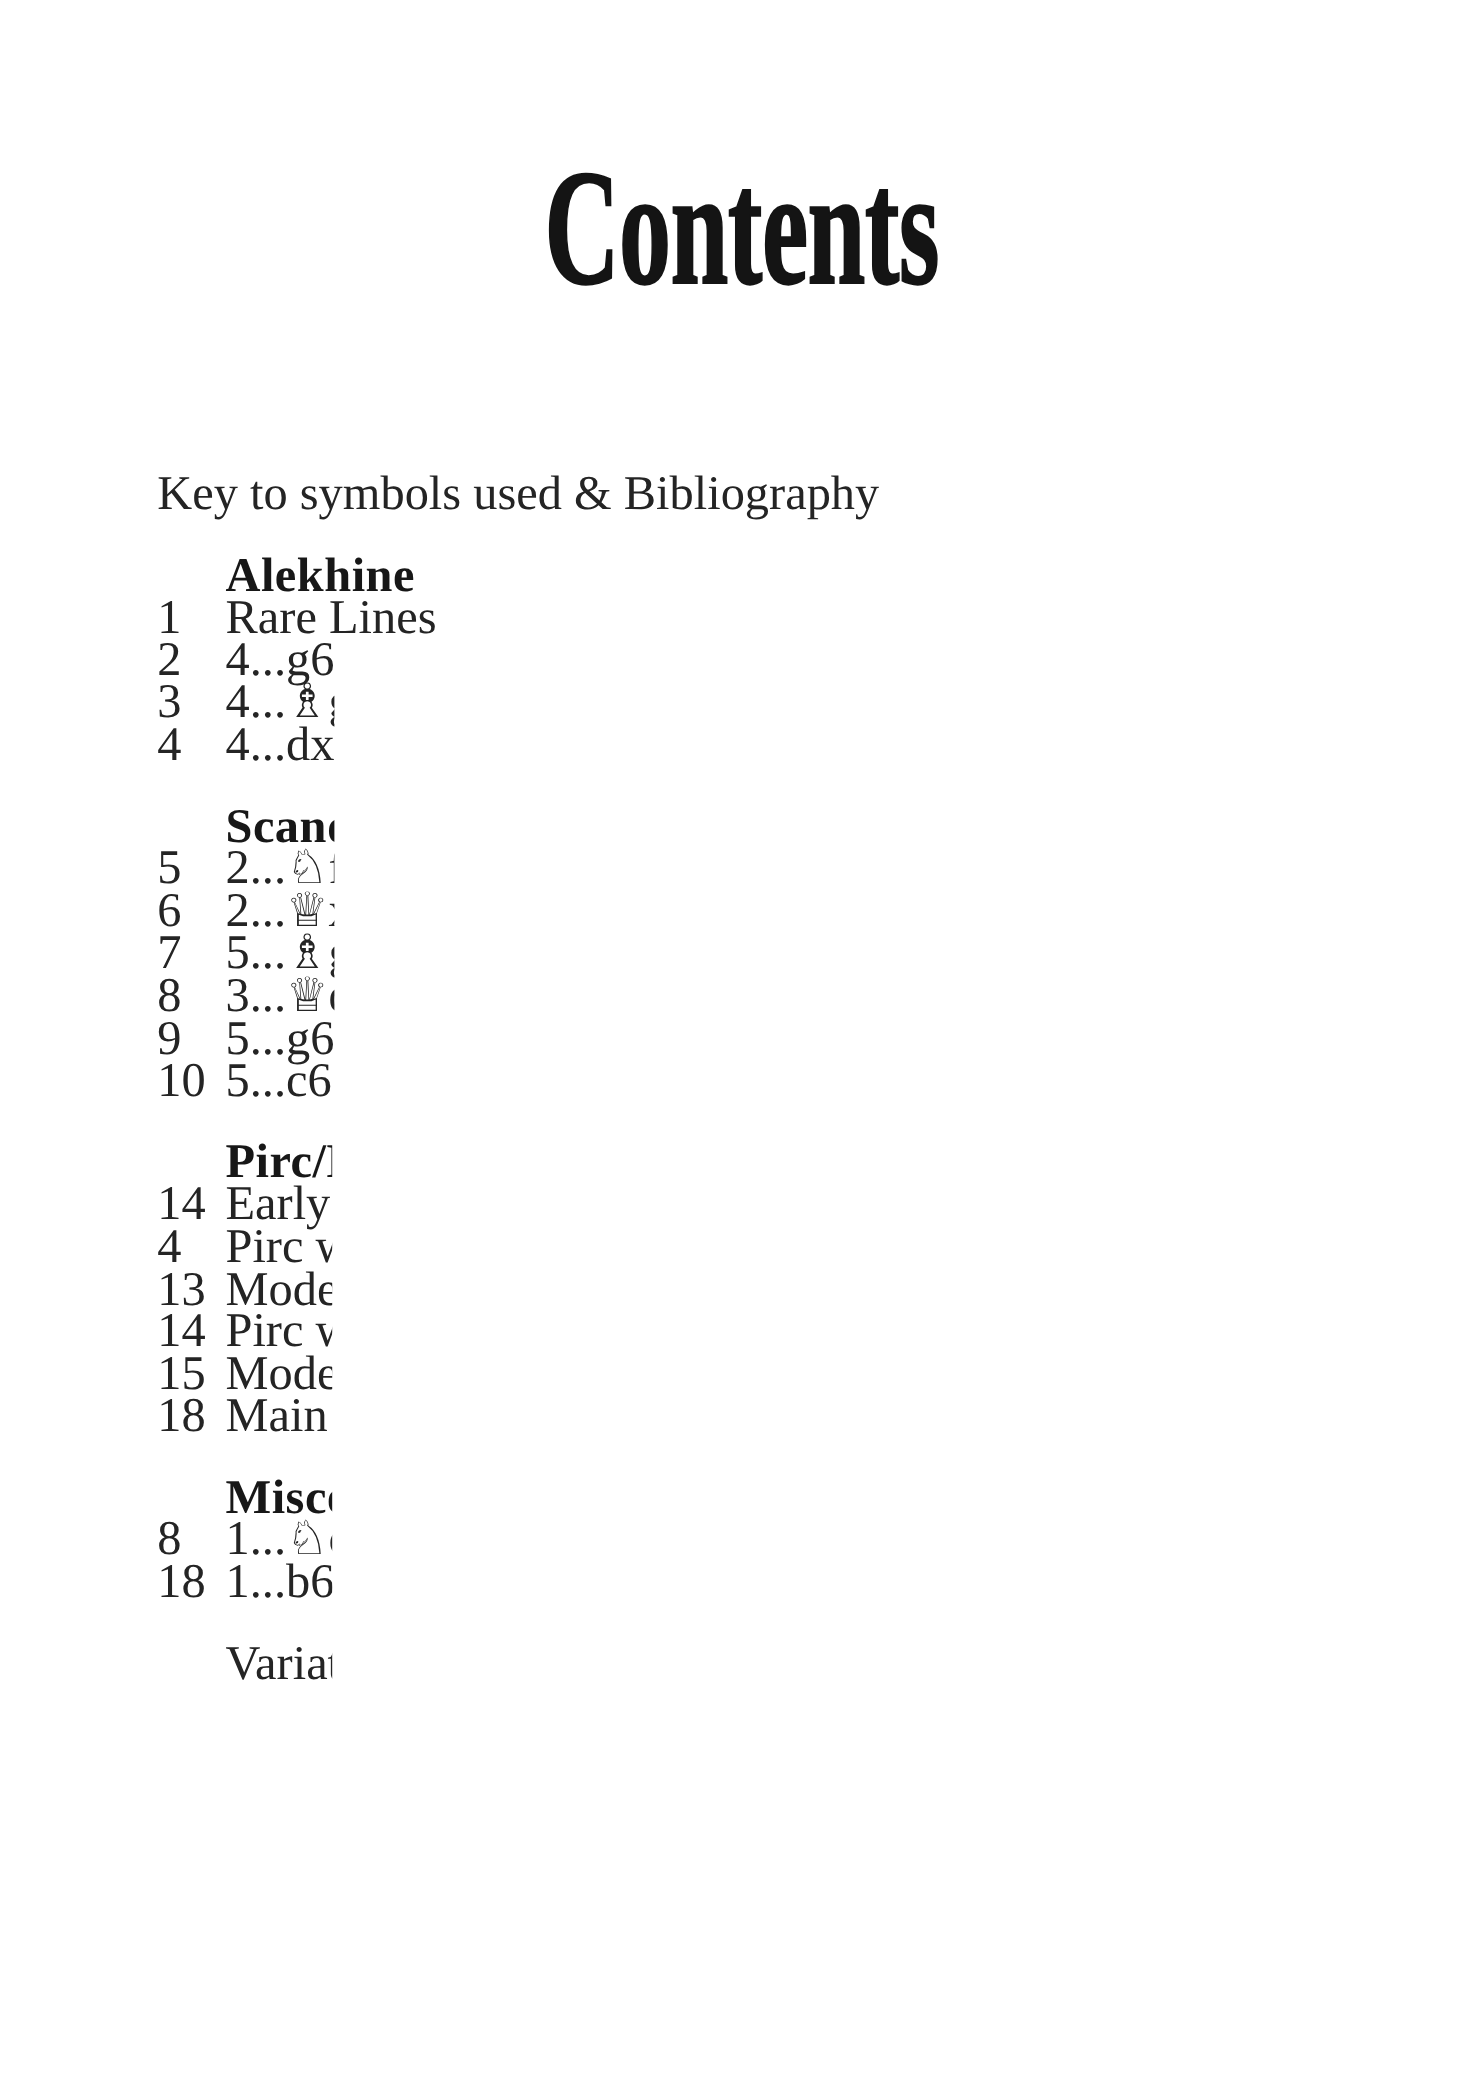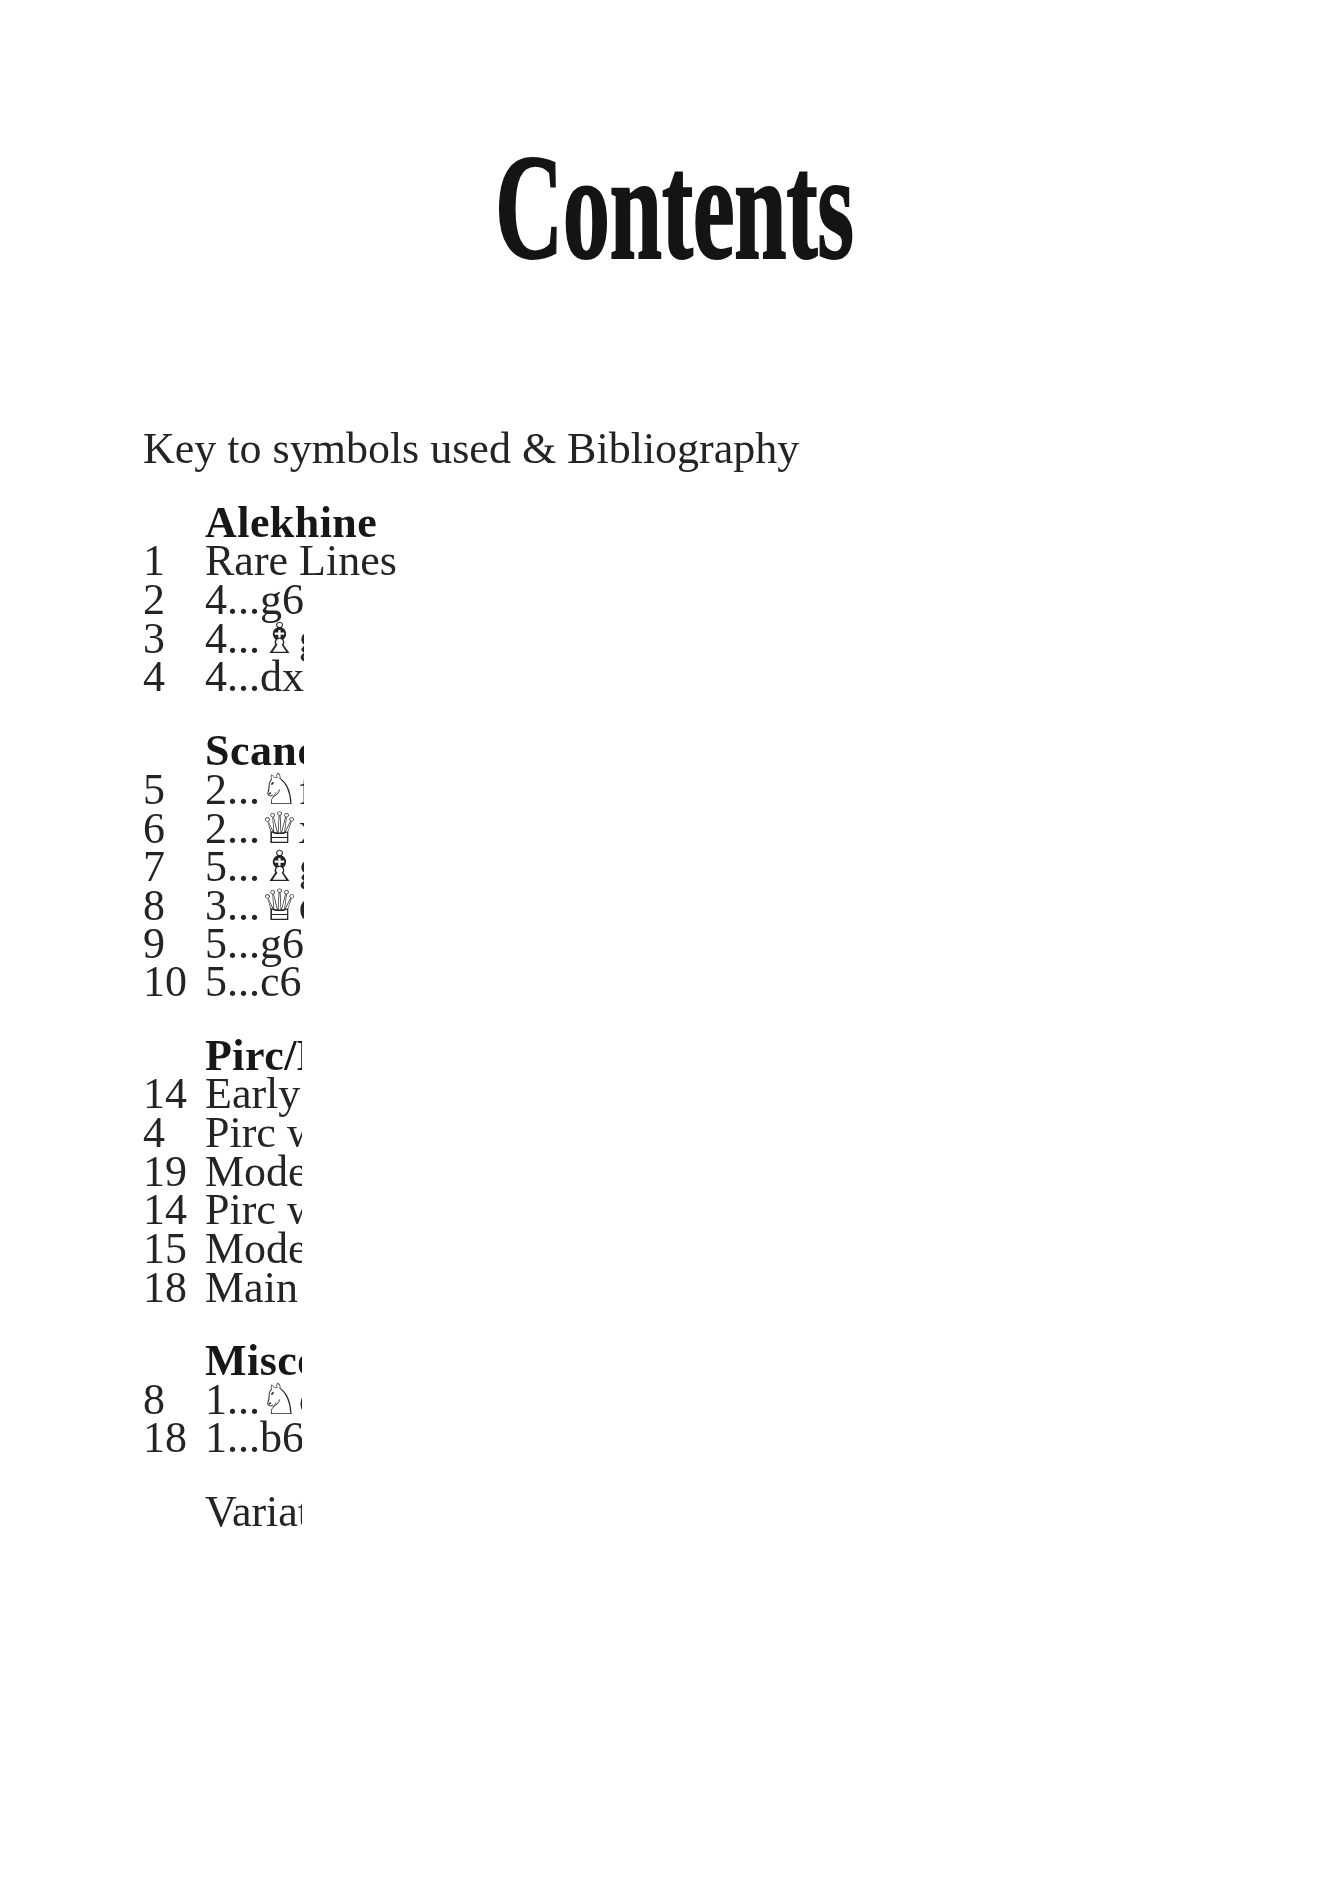--- a/index.html
+++ b/index.html
@@ -137,21 +137,21 @@
         <span class="num">14</span>
         <span class="label">Early Deviations</span>
         <span class="page">244</span>
       </div>
       <div class="row">
         <span class="num">4</span>
         <span class="label">Pirc with ...c6</span>
         <span class="page">270</span>
       </div>
       <div class="row">
-        <span class="num">19</span>
+        <span class="num">13</span>
         <span class="label">Modern with ...c6</span>
         <span class="page">306</span>
       </div>
       <div class="row">
         <span class="num">14</span>
         <span class="label">Pirc with ...a6</span>
         <span class="page">320</span>
       </div>
       <div class="row">
         <span class="num">15</span>

